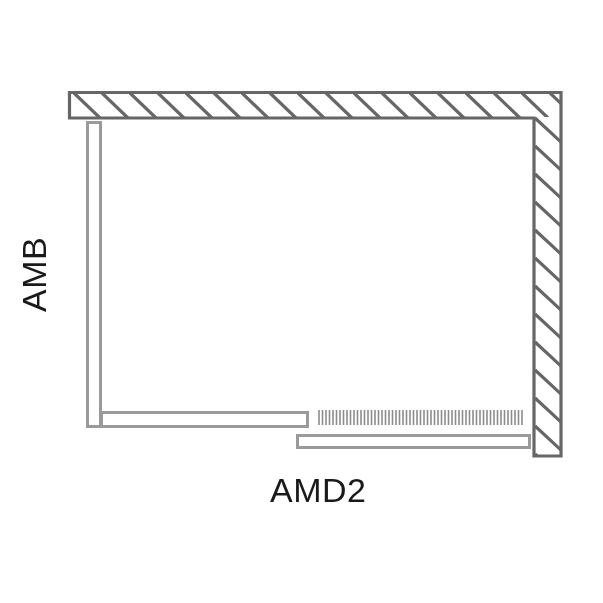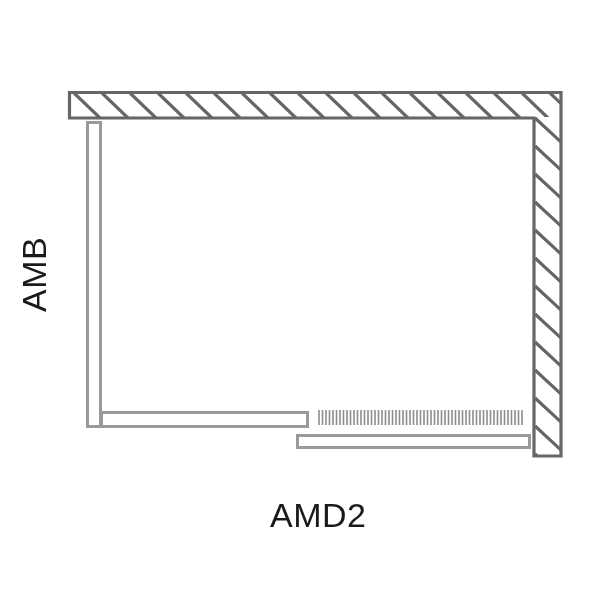--- a/index.html
+++ b/index.html
@@ -25,21 +25,21 @@
       position: absolute;
       color: #1a1a1a;
       font-family: "Liberation Sans", sans-serif;
       font-size: 34px;
       font-weight: 400;
       letter-spacing: 0.5px;
       white-space: nowrap;
     }
     .label-width {
       left: 270px;
-      top: 496px;
+      top: 471px;
     }
     .label-depth {
       left: 55px;
       top: 270px;
       transform-origin: 0 0;
       transform: translate(-40px, 42px) rotate(-90deg);
     }
   </style>
 </head>
 <body>

